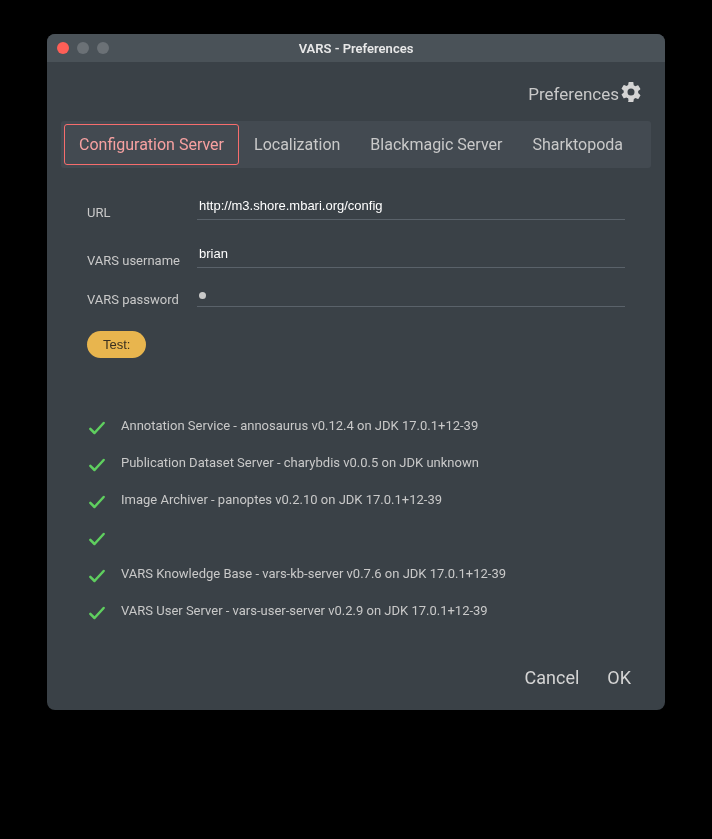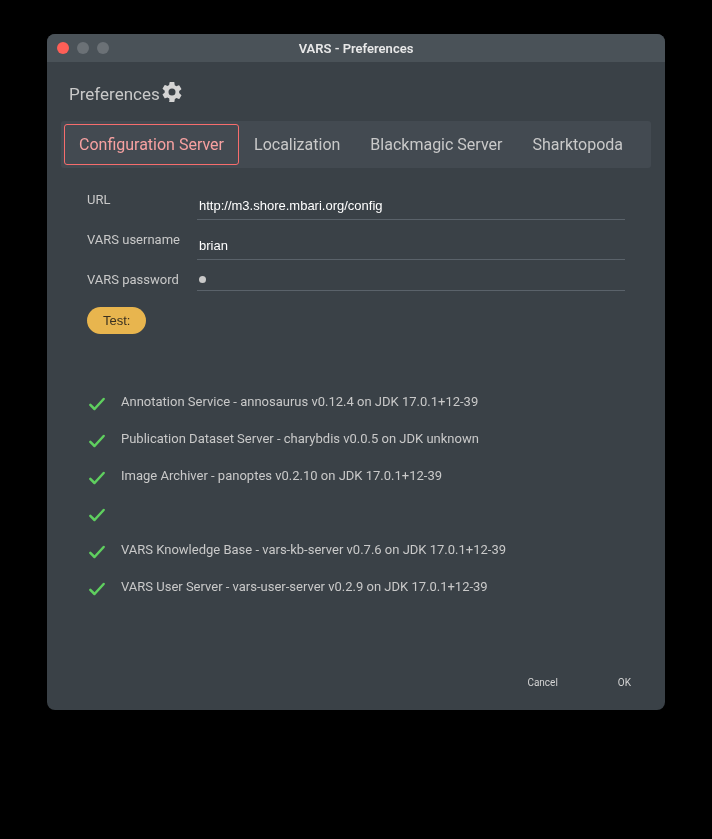--- a/index.html
+++ b/index.html
@@ -50,22 +50,23 @@
       left: 0; right: 0;
       text-align: center;
       color: #e8e8e8;
       font-weight: 600;
       font-size: 13px;
       pointer-events: none;
     }
     .header {
       display: flex;
       align-items: center;
-      justify-content: flex-start;
+      justify-content: flex-end;
       padding: 18px 22px 14px 22px;
+      margin-left: 24px;
     }
     .header-title {
       color: #c9c9c9;
       font-size: 17px;
       font-weight: 400;
     }
     .gear-icon svg { width: 24px; height: 24px; fill: #d4d4d4; }
     .tabs-wrap { padding: 0 14px; }
     .tabs {
       display: flex;
@@ -86,22 +87,22 @@
       border-color: #f76d6d;
       color: #f7a1a1;
     }
     .content {
       flex: 1;
       padding: 24px 40px 0 40px;
       overflow: auto;
     }
     .form-row {
       display: flex;
-      align-items: flex-start;
-      margin-bottom: 12px;
+      align-items: flex-end;
+      margin-bottom: 20px;
     }
     .form-label {
       width: 110px;
       color: #c9c9c9;
       font-size: 13px;
     }
     .form-input {
       flex: 1;
       background: transparent;
       border: none;
@@ -144,24 +145,24 @@
       margin-bottom: 14px;
     }
     .check-icon svg { width: 20px; height: 20px; }
     .status-text {
       color: #c9c9c9;
       font-size: 13px;
     }
     .footer {
       display: flex;
       justify-content: flex-end;
-      gap: 60px;
+      gap: 28px;
       padding: 22px 34px;
       color: #d4d4d4;
-      font-size: 10px;
+      font-size: 18px;
     }
     .footer-btn { cursor: pointer; }
   </style>
 </head>
 <body>
 
 <div class="window">
   <div class="titlebar">
     <div class="traffic-lights">
       <div class="traffic-light tl-close"></div>

